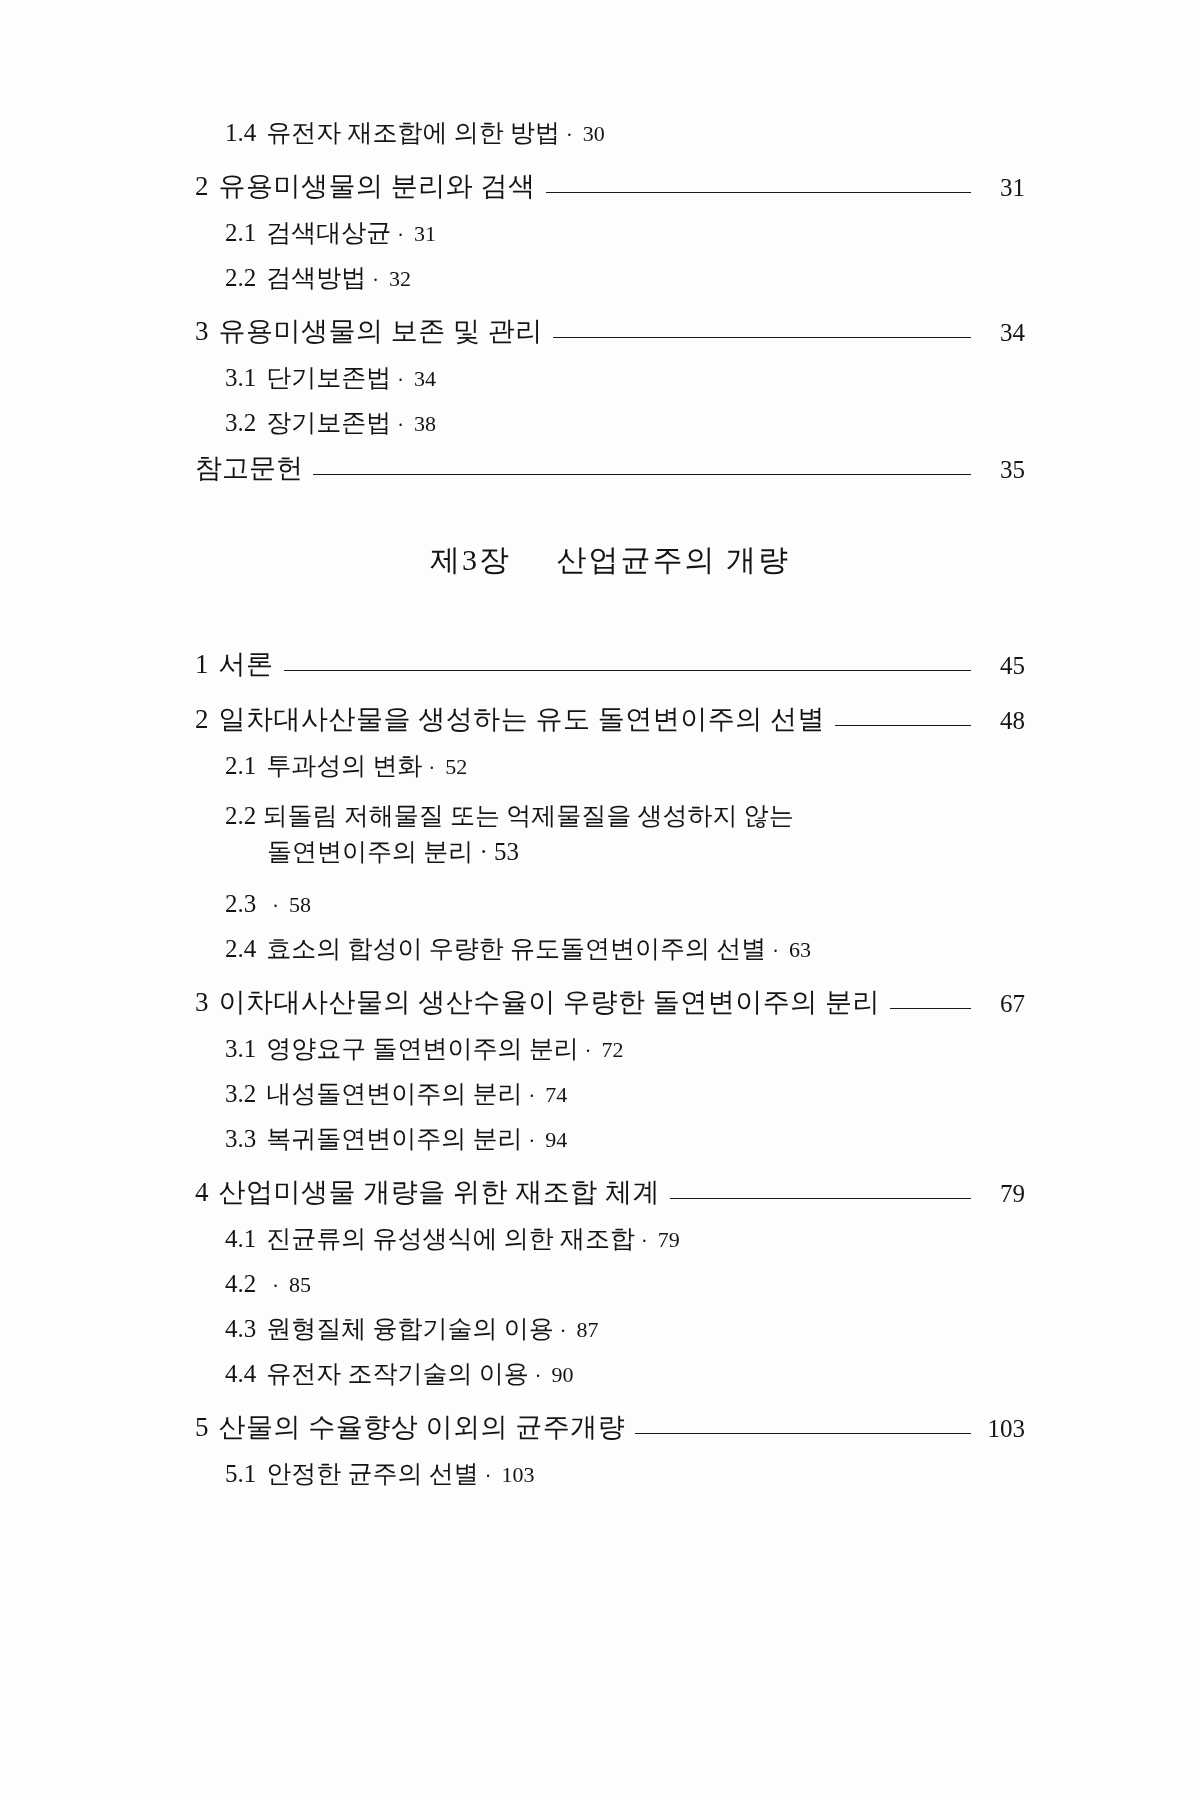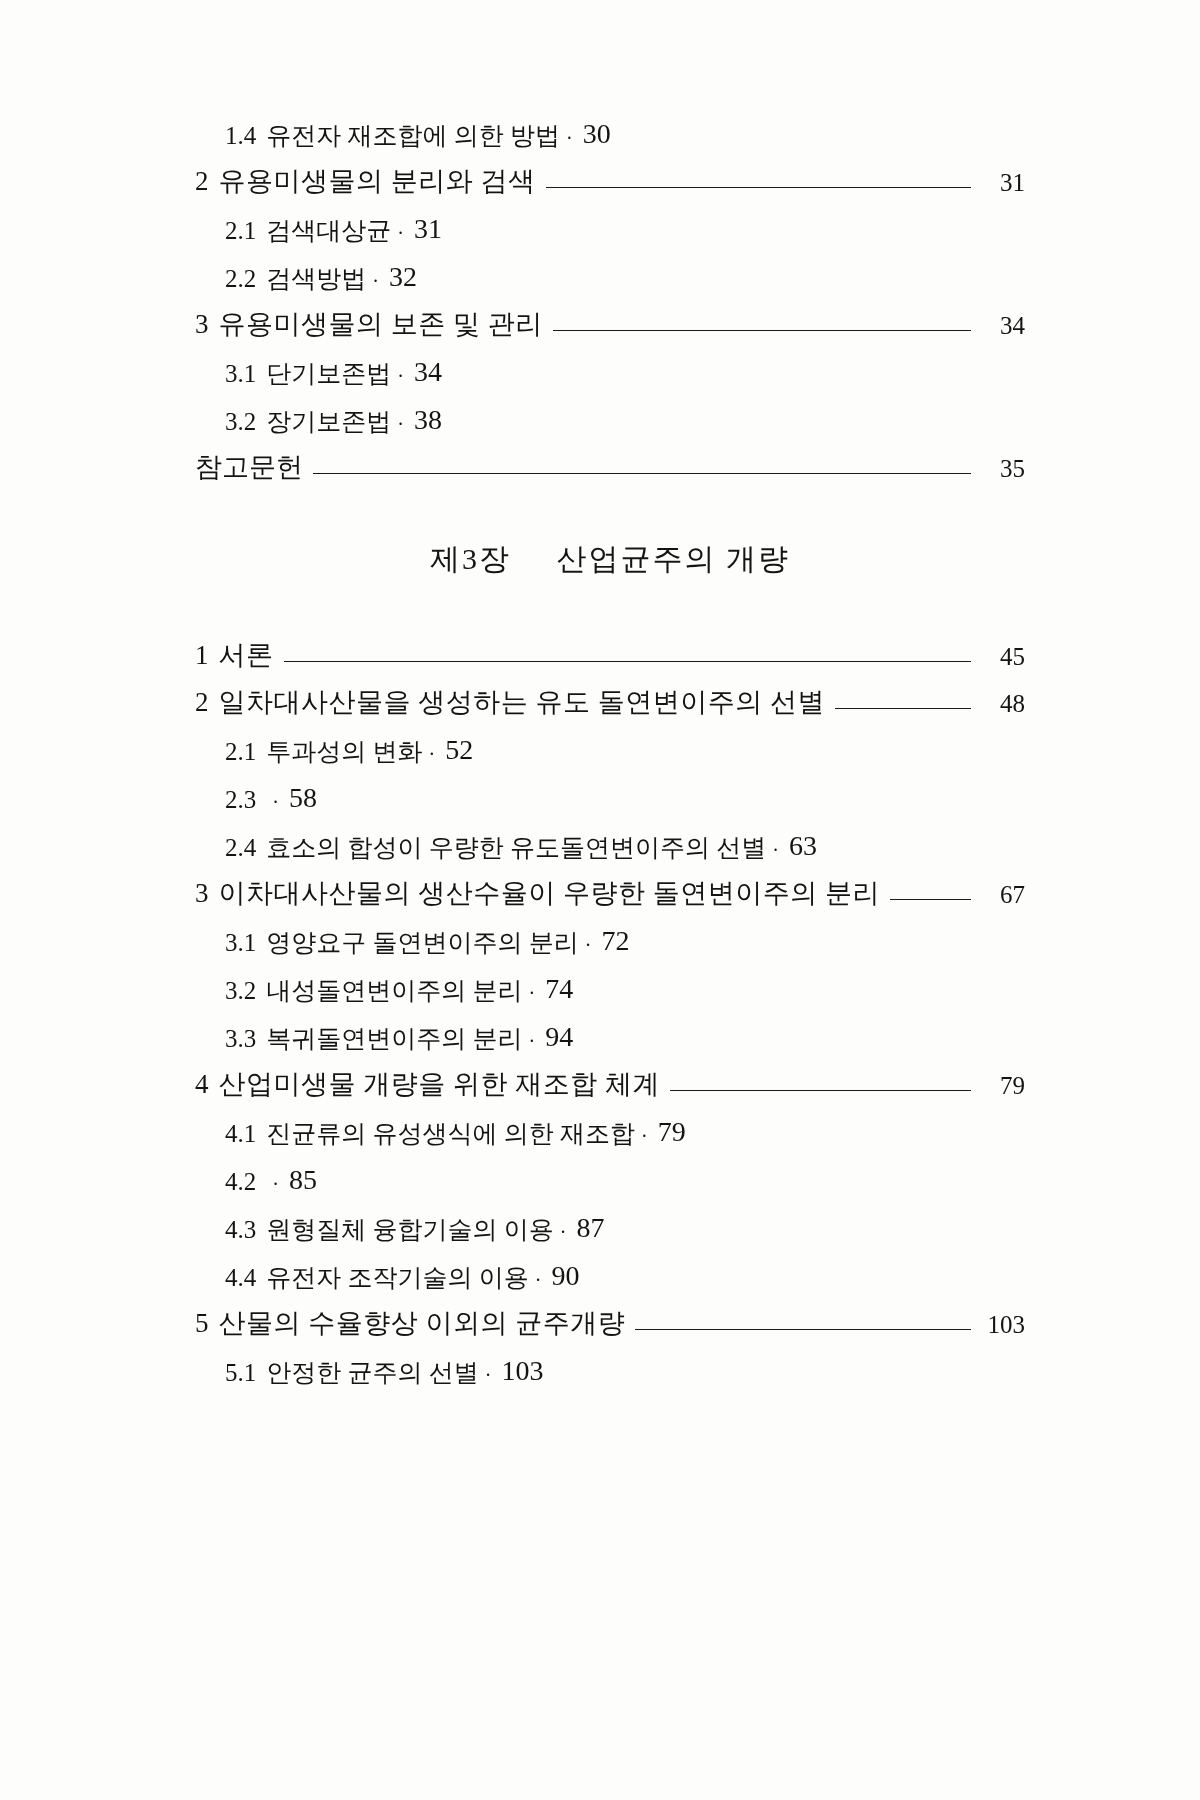--- a/index.html
+++ b/index.html
@@ -56,29 +56,29 @@
     font-size: 25px;
     min-width: 44px;
     text-align: right;
   }
 
   
   .lvl1 {
     margin-left: 0;
     font-size: 27px;
   }
-  .lvl1 .title { letter-spacing: 0.5px; }
+  .lvl1 .title { letter-spacing: 0.5px; margin-top: 8px; }
 
   
   .lvl2 {
     margin-left: 30px;
     font-size: 25px;
   }
   .lvl2 .inline-page {
-    font-size: 28px;
+    font-size: 22px;
     margin-left: 4px;
   }
   .lvl2 .dot {
     margin: 0 6px;
     font-size: 20px;
   }
 
   .refs {
     margin-left: 0;
     font-size: 27px;
@@ -190,20 +190,31 @@
         <span class="pageno">48</span>
       </div>
 
       <div class="toc-line lvl2">
         <span class="num">2.1</span>
         <span class="title">투과성의 변화</span>
         <span class="dot">·</span>
         <span class="inline-page">52</span>
       </div>
 
+      <div class="wrap-entry">
+        <div>
+          <span class="num">2.2</span>
+          <span class="title">되돌림 저해물질 또는 억제물질을 생성하지 않는</span>
+        </div>
+        <div class="l2">
+          <span>돌연변이주의 분리</span>
+          <span class="dot">·</span>
+          <span class="inline-page">53</span>
+        </div>
+      </div>
 
       <div class="toc-line lvl2">
         <span class="num">2.3</span>
         <span class="dot">·</span>
         <span class="inline-page">58</span>
       </div>
 
       <div class="toc-line lvl2">
         <span class="num">2.4</span>
         <span class="title">효소의 합성이 우량한 유도돌연변이주의 선별</span>

